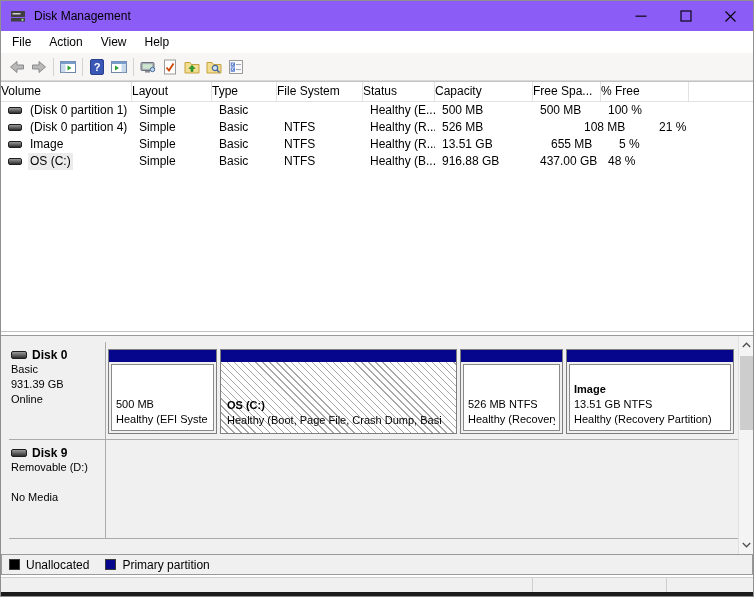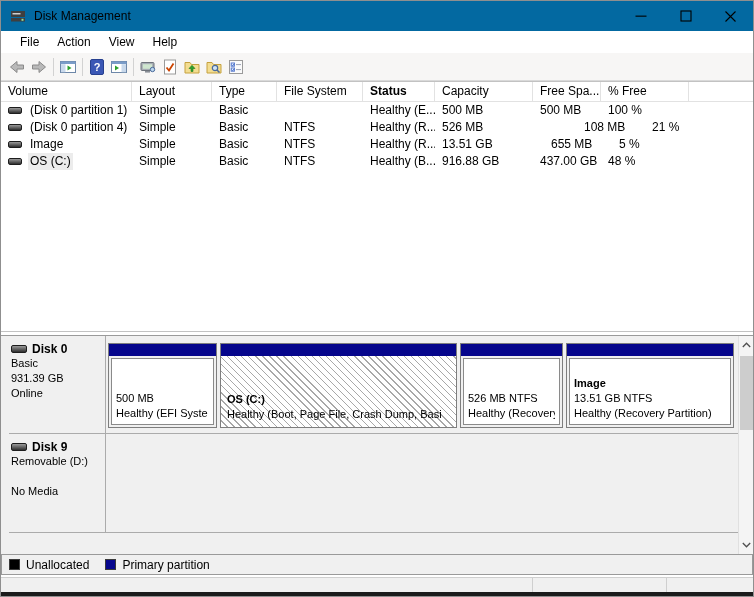--- a/index.html
+++ b/index.html
@@ -1,50 +1,50 @@
 <!DOCTYPE html>
 <html><head>
 <meta charset="utf-8">
 <style>
   * { margin:0; padding:0; box-sizing:border-box; }
   html,body { background:#ffffff; }
   body { width:754px; height:597px; font-family:"Liberation Sans", sans-serif; font-size:12px; color:#000; }
   .window { position:relative; width:754px; height:597px; border:1px solid #8f8f8f; background:#fff; overflow:hidden; }
 
   
-  .titlebar { height:30px; display:flex; align-items:center; padding-left:9px; background:#0369a1; }
+  .titlebar { height:30px; display:flex; align-items:center; padding-left:9px; background:#8b5cf6; }
   .app-icon { width:16px; height:16px; flex:none; }
   .title-text { margin-left:8px; font-size:12px; }
   .tb-spacer { flex:1; }
   .winbtn { width:45px; height:30px; display:flex; align-items:center; justify-content:center; }
 
   
-  .menubar { height:22px; display:flex; align-items:center; padding-left:10px; background:#fff; }
+  .menubar { height:22px; display:flex; align-items:center; padding-left:2px; background:#fff; }
   .menu-item { padding:0 9px; line-height:22px; }
 
   
   .toolbar { height:28px; display:flex; align-items:center; padding-left:5px; background:#f7f6f5; border-bottom:1px solid #d9d9d9; }
   .tool { width:22px; height:22px; display:flex; align-items:center; justify-content:center; }
   .tsep { width:1px; height:18px; background:#d2d2d2; margin:0 3px; }
 
   
   .volume-list { position:absolute; top:80px; left:0; width:752px; height:251px; background:#fff; border-top:1px solid #c2c2c2; border-bottom:1px solid #c2c2c2; }
   .lv-header { display:flex; height:20px; border-bottom:1px solid #e2e2e2; }
-  .lv-hcell { padding-left:7px; line-height:19px; border-right:1px solid #e2e2e2; white-space:nowrap; overflow:hidden; }
+  .lv-hcell { line-height:19px; border-right:1px solid #e2e2e2; white-space:nowrap; overflow:hidden; }
   .lv-hfill { flex:1; }
   .lv-row { display:flex; height:17px; align-items:center; }
   .lv-cell { padding-left:7px; line-height:17px; white-space:nowrap; overflow:hidden; flex:none; }
   .lv-cell.vol { display:flex; align-items:center; padding-left:7px; }
   .disk-chip { width:14px; height:7px; flex:none; background:linear-gradient(#9a9a9a,#2e2e2e); border:1px solid #1d1d1d; border-radius:2px; margin-right:6px; }
   .vol-label { padding:0 2px; }
   .vol-label.sel { background:#ececec; }
 
   
   .gpane { position:absolute; top:334px; left:0; width:752px; height:219px; background:#f0f0f0; border-top:1px solid #9a9a9a; }
-  .gpane-content { position:absolute; left:0; top:0; right:15px; bottom:0; }
+  .gpane-content { position:absolute; left:0; top:0; right:15px; bottom:0; padding-top:6px; }
   .disk-row { position:relative; margin-left:8px; border-bottom:1px solid #ababab; }
   .disk-row.r0 { height:98px; }
   .disk-row.r1 { height:99px; }
   .disk-label { position:absolute; left:0; top:0; bottom:0; width:97px; border-right:1px solid #ababab; padding:6px 0 0 2px; }
   .disk-name-line { display:flex; align-items:center; font-weight:bold; font-size:12px; }
   .disk-name-line .disk-chip { margin-right:5px; width:16px; height:8px; }
   .disk-line { font-size:11px; line-height:15px; min-height:15px; white-space:nowrap; }
   .partitions { position:absolute; left:99px; top:7px; bottom:5px; right:2px; display:flex; gap:3px; }
   .part { border:1px solid #7e7e7e; display:flex; flex-direction:column; flex:none; background:#f0f0f0; }
   .part-bar { height:12px; flex:none; }
@@ -185,21 +185,21 @@
         </svg>
     </div>
   </div>
 
   <div class="volume-list">
     <div class="lv-header" id="lv-header">
         <div class="lv-hcell" style="width: 131px;">Volume</div>
         <div class="lv-hcell" style="width: 80px;">Layout</div>
         <div class="lv-hcell" style="width: 65px;">Type</div>
         <div class="lv-hcell" style="width: 86px;">File System</div>
-        <div class="lv-hcell" style="width: 72px; font-weight: bold;">Status</div>
+        <div class="lv-hcell" style="width: 72px;">Status</div>
         <div class="lv-hcell" style="width: 98px;">Capacity</div>
         <div class="lv-hcell" style="width: 68px;">Free Spa...</div>
         <div class="lv-hcell" style="width: 88px;">% Free</div>
         <div class="lv-hfill"></div>
       </div>
     <div id="lv-rows">
         <div class="lv-row">
           <div class="lv-cell vol" style="width: 131px;">
             <span class="disk-chip"></span>
             <span class="vol-label">(Disk 0 partition 1)</span>
@@ -216,21 +216,21 @@
           <div class="lv-cell vol" style="width: 131px;">
             <span class="disk-chip"></span>
             <span class="vol-label">(Disk 0 partition 4)</span>
           </div>
           <div class="lv-cell" style="width: 80px;">Simple</div>
           <div class="lv-cell" style="width: 65px;">Basic</div>
           <div class="lv-cell" style="width: 86px;">NTFS</div>
           <div class="lv-cell" style="width: 72px;">Healthy (R...</div>
           <div class="lv-cell" style="width: 98px;">526 MB</div>
           <div class="lv-cell" style="width: 68px; margin-left: 44px;">108 MB</div>
-          <div class="lv-cell" style="width: 88px;">21 %</div>
+          <div class="lv-cell" style="width: 88px; margin-left: 7px;">21 %</div>
         </div>
         <div class="lv-row">
           <div class="lv-cell vol" style="width: 131px;">
             <span class="disk-chip"></span>
             <span class="vol-label">Image</span>
           </div>
           <div class="lv-cell" style="width: 80px;">Simple</div>
           <div class="lv-cell" style="width: 65px;">Basic</div>
           <div class="lv-cell" style="width: 86px;">NTFS</div>
           <div class="lv-cell" style="width: 72px;">Healthy (R...</div>

